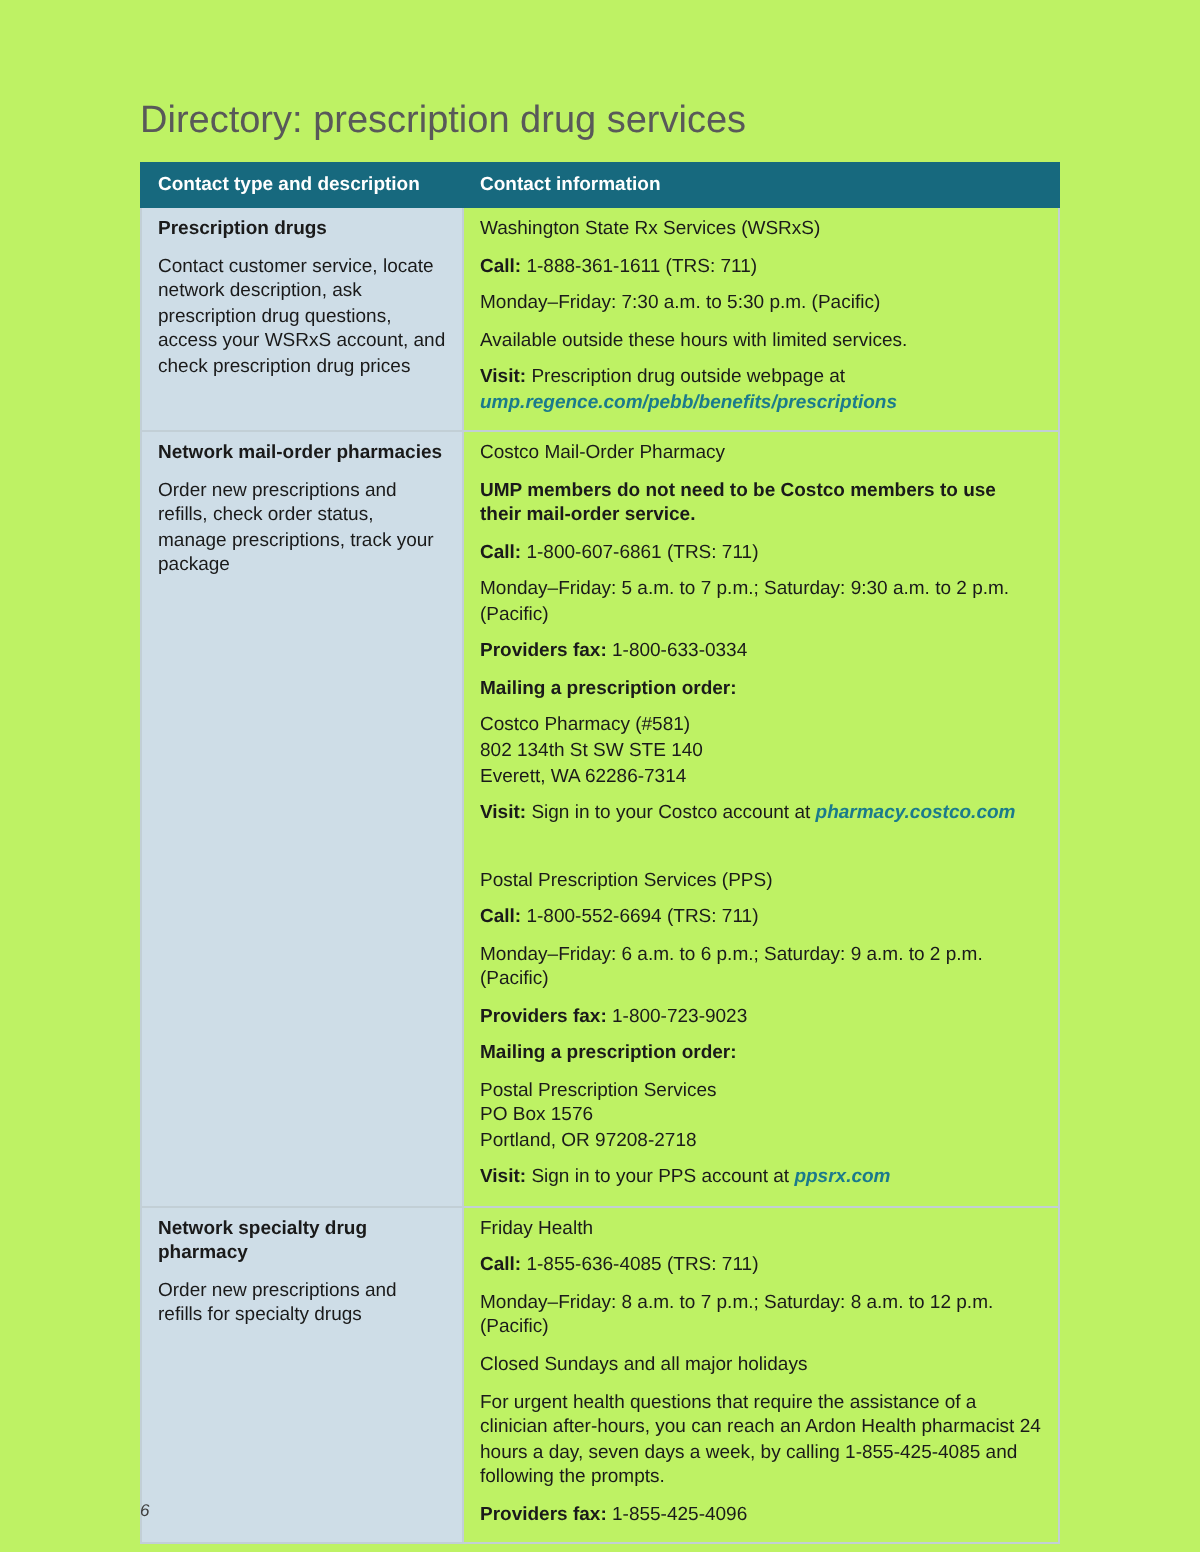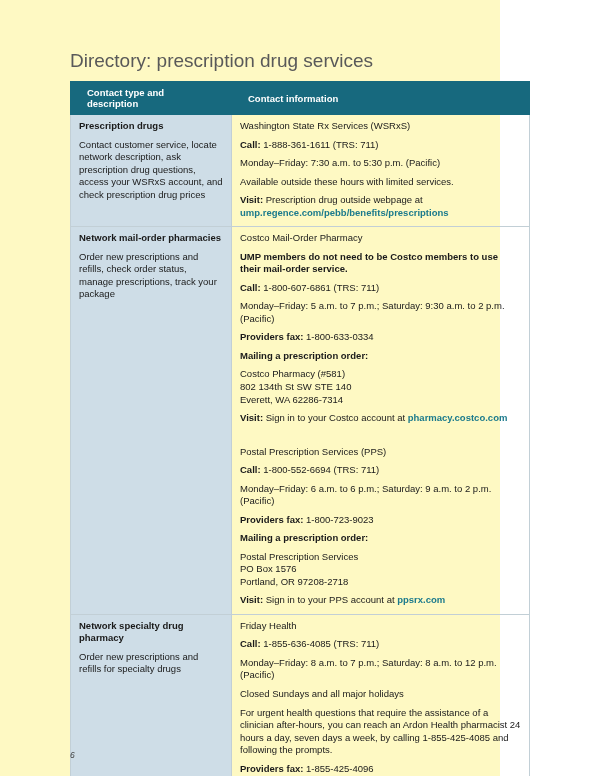--- a/index.html
+++ b/index.html
@@ -2,43 +2,43 @@
 <html style="--header_bg: #17697e; --left_col_bg: #cedde7; --link: #1b7a8c; --border: #c2cfd6;"><head>
 <meta charset="utf-8">
 <style>
   * { box-sizing: border-box; margin: 0; padding: 0; }
   html, body { background: #ffffff; }
   body {
     width: 600px; height: 776px; overflow: hidden;
     font-family: "Liberation Sans", sans-serif;
     color: #1a1a1a;
   }
-  .page { position: relative; width: 500px; height: 776px; padding: 50px 70px 0 70px; background: #fef9c3; }
+  .page { position: relative; width: 600px; height: 776px; padding: 50px 70px 0 70px; background: #bef264; }
   .doc-title {
     font-size: 19px; font-weight: 400; color: #595959;
     margin-bottom: 9px;
   }
   table.dir-table {
     width: 460px; border-collapse: collapse;
     font-size: 9.5px; color: #1a1a1a;
   }
   table.dir-table th {
     background: var(--header_bg, #17697e); color: #ffffff;
     text-align: left; font-weight: 700; font-size: 9.5px;
-    padding: 5px 16px; border: 1px solid var(--header_bg, #17697e);
+    padding: 5px 8px; border: 1px solid var(--header_bg, #17697e);
   }
   th.col-type { width: 161px; }
   table.dir-table td {
     vertical-align: top; padding: 5px 8px 1px 8px;
     border: 1px solid var(--border, #c2cfd6);
   }
   td.left-cell { background: var(--left_col_bg, #cedde7); }
   td p, .left-cell p { margin: 0 0 6px 0; line-height: 1.32; }
   .b { font-weight: 700; }
-  .link { color: var(--link, #1b7a8c); font-weight: 700; cursor: pointer; }
+  .link { color: var(--link, #1b7a8c); font-weight: 700; cursor: pointer; font-style: italic; }
   .spacer { height: 9px; }
   .footer {
     position: absolute; left: 70px; right: 70px; bottom: 16px;
     display: flex; justify-content: space-between;
     font-size: 8.5px; font-style: italic; color: #3f3f3f;
   }
 </style>
 </head>
 <body>
 

